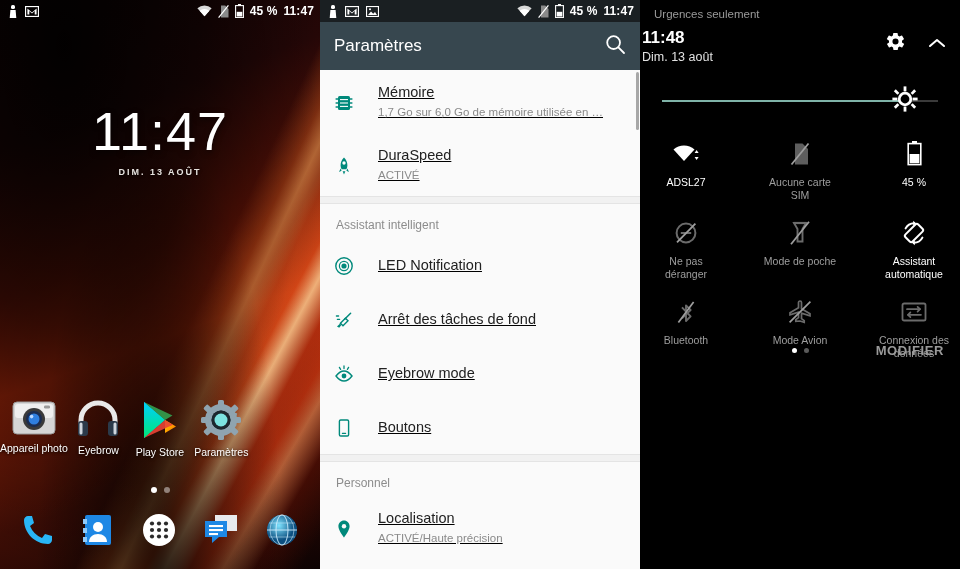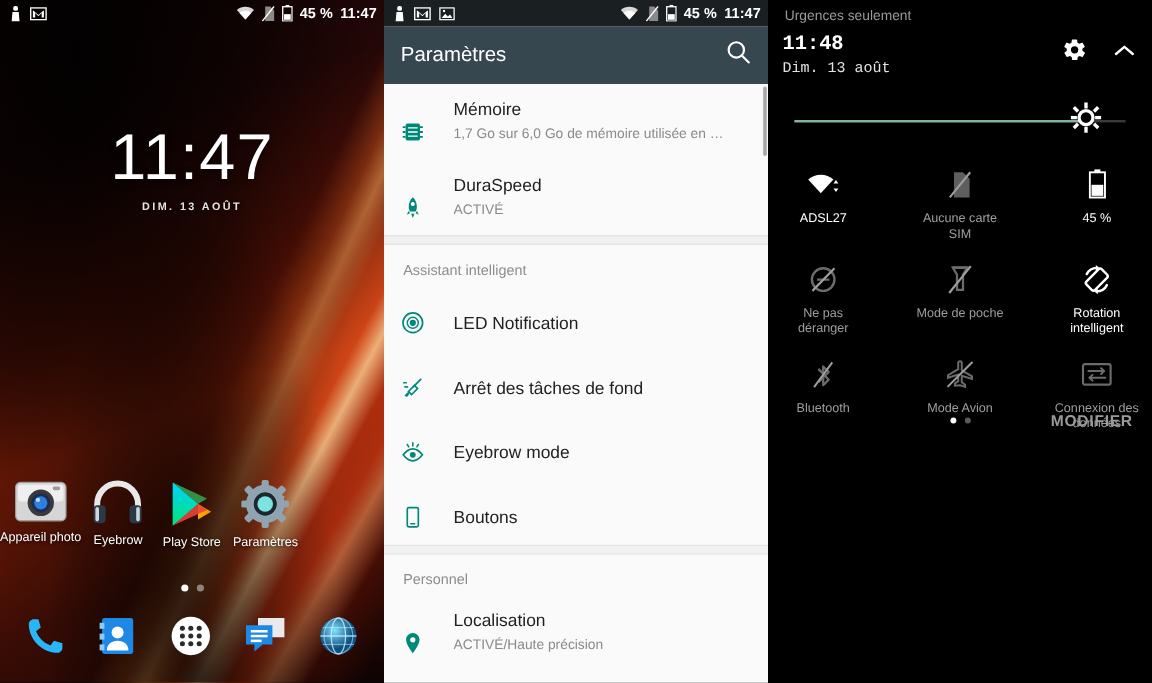--- a/index.html
+++ b/index.html
@@ -69,35 +69,35 @@
           align-items: center; padding: 0 8px; }
 
   
   .panel-settings { width: 320px; height: 569px; background: #fafafa; position: relative; overflow: hidden;
                     display: flex; flex-direction: column; }
   .panel-settings .statusbar { background: #1a1f22; }
   .appbar { height: 48px; background: #37474F; display: flex; align-items: center; padding: 0 14px; flex: 0 0 auto; }
   .appbar-title { color: #fff; font-size: 17px; font-weight: 500; }
   .appbar-actions { margin-left: auto; }
   .settings-list { flex: 1; overflow: hidden; background: #fafafa; position: relative; }
-  .s-item { display: flex; align-items: flex-end; padding: 13px 20px 13px 14px; min-height: 54px; }
+  .s-item { display: flex; align-items: center; padding: 13px 20px 13px 14px; min-height: 54px; text-decoration: underline; }
   .s-icon { width: 34px; flex: 0 0 34px; padding-top: 2px; display: flex; justify-content: flex-start; }
   .s-text { flex: 1; padding-left: 10px; }
   .s-title { font-size: 14.5px; color: #212121; line-height: 1.25; }
   .s-sub { font-size: 11.5px; color: #8a8a8a; margin-top: 4px; line-height: 1.3;
            overflow: hidden; white-space: nowrap; text-overflow: ellipsis; max-width: 238px; }
   .s-divider { height: 8px; background: #f1f1f1; border-top: 1px solid #e4e4e4; border-bottom: 1px solid #e4e4e4; }
   .s-header { font-size: 12px; color: #8c8c8c; padding: 14px 16px 6px 16px; }
   .s-scrollbar { position: absolute; right: 1px; top: 2px; width: 3px; height: 58px;
                  background: rgba(0,0,0,.33); border-radius: 2px; }
 
   
   .panel-quick { width: 320px; height: 501px; background: #000; position: relative; color: #fff; overflow: hidden; }
   .q-carrier { font-size: 11.5px; color: #9a9a9a; padding: 8px 14px 0 14px; }
-  .q-head { display: flex; align-items: flex-start; padding: 8px 14px 0 12px; font-family: Liberation Mono, monospace; }
+  .q-head { display: flex; align-items: flex-start; padding: 8px 14px 0 2px; }
   .q-time { font-size: 17px; font-weight: 600; line-height: 1.15; }
   .q-date { font-size: 12.5px; color: #e2e2e2; line-height: 1.3; margin-top: 1px; }
   .q-head-actions { margin-left: auto; display: flex; align-items: center; gap: 22px; padding-top: 3px; }
 
   .brightness { margin: 22px 22px 0 22px; position: relative; height: 28px; display: flex; align-items: center; }
   .br-track { position: absolute; left: 0; right: 0; height: 2px; background: #3a3a3a; }
   .br-fill { position: absolute; left: 0; height: 2px; background: #7fb3a8; }
   .br-thumb { position: absolute; transform: translateX(-50%); }
 
   .tiles { padding: 14px 4px 0 4px; }
@@ -566,21 +566,21 @@
         <div class="tile on">
           <div class="tile-ico">
             <svg width="26" height="26" viewBox="0 0 26 26">
               <rect x="8" y="4" width="10" height="18" rx="2" fill="none" stroke="#fff" stroke-width="2" transform="rotate(45 13 13)"></rect>
               <path d="M4.6 8.4A9.6 9.6 0 0 1 13 3.2" fill="none" stroke="#fff" stroke-width="2" stroke-linecap="round"></path>
               <path d="M21.4 17.6A9.6 9.6 0 0 1 13 22.8" fill="none" stroke="#fff" stroke-width="2" stroke-linecap="round"></path>
               <polygon points="12.2,0.8 15.4,3.4 12.2,5.8" fill="#fff"></polygon>
               <polygon points="13.8,25.2 10.6,22.6 13.8,20.2" fill="#fff"></polygon>
             </svg>
           </div>
-          <div class="tile-label">Rotation intelligent</div>
+          <div class="tile-label">Assistant automatique</div>
         </div>
       </div>
 
       <div class="tile-row">
         <div class="tile off">
           <div class="tile-ico">
             <svg width="20" height="26" viewBox="0 0 20 26">
               <path d="M6 19.4 14.6 11 10 6.4V22l4.6-4.6L6 8.4" fill="none" stroke="#6b6b6b" stroke-width="1.9" stroke-linejoin="round"></path>
               <line x1="2.4" y1="23.6" x2="17.6" y2="3" stroke="#9e9e9e" stroke-width="1.7"></line>
             </svg>

